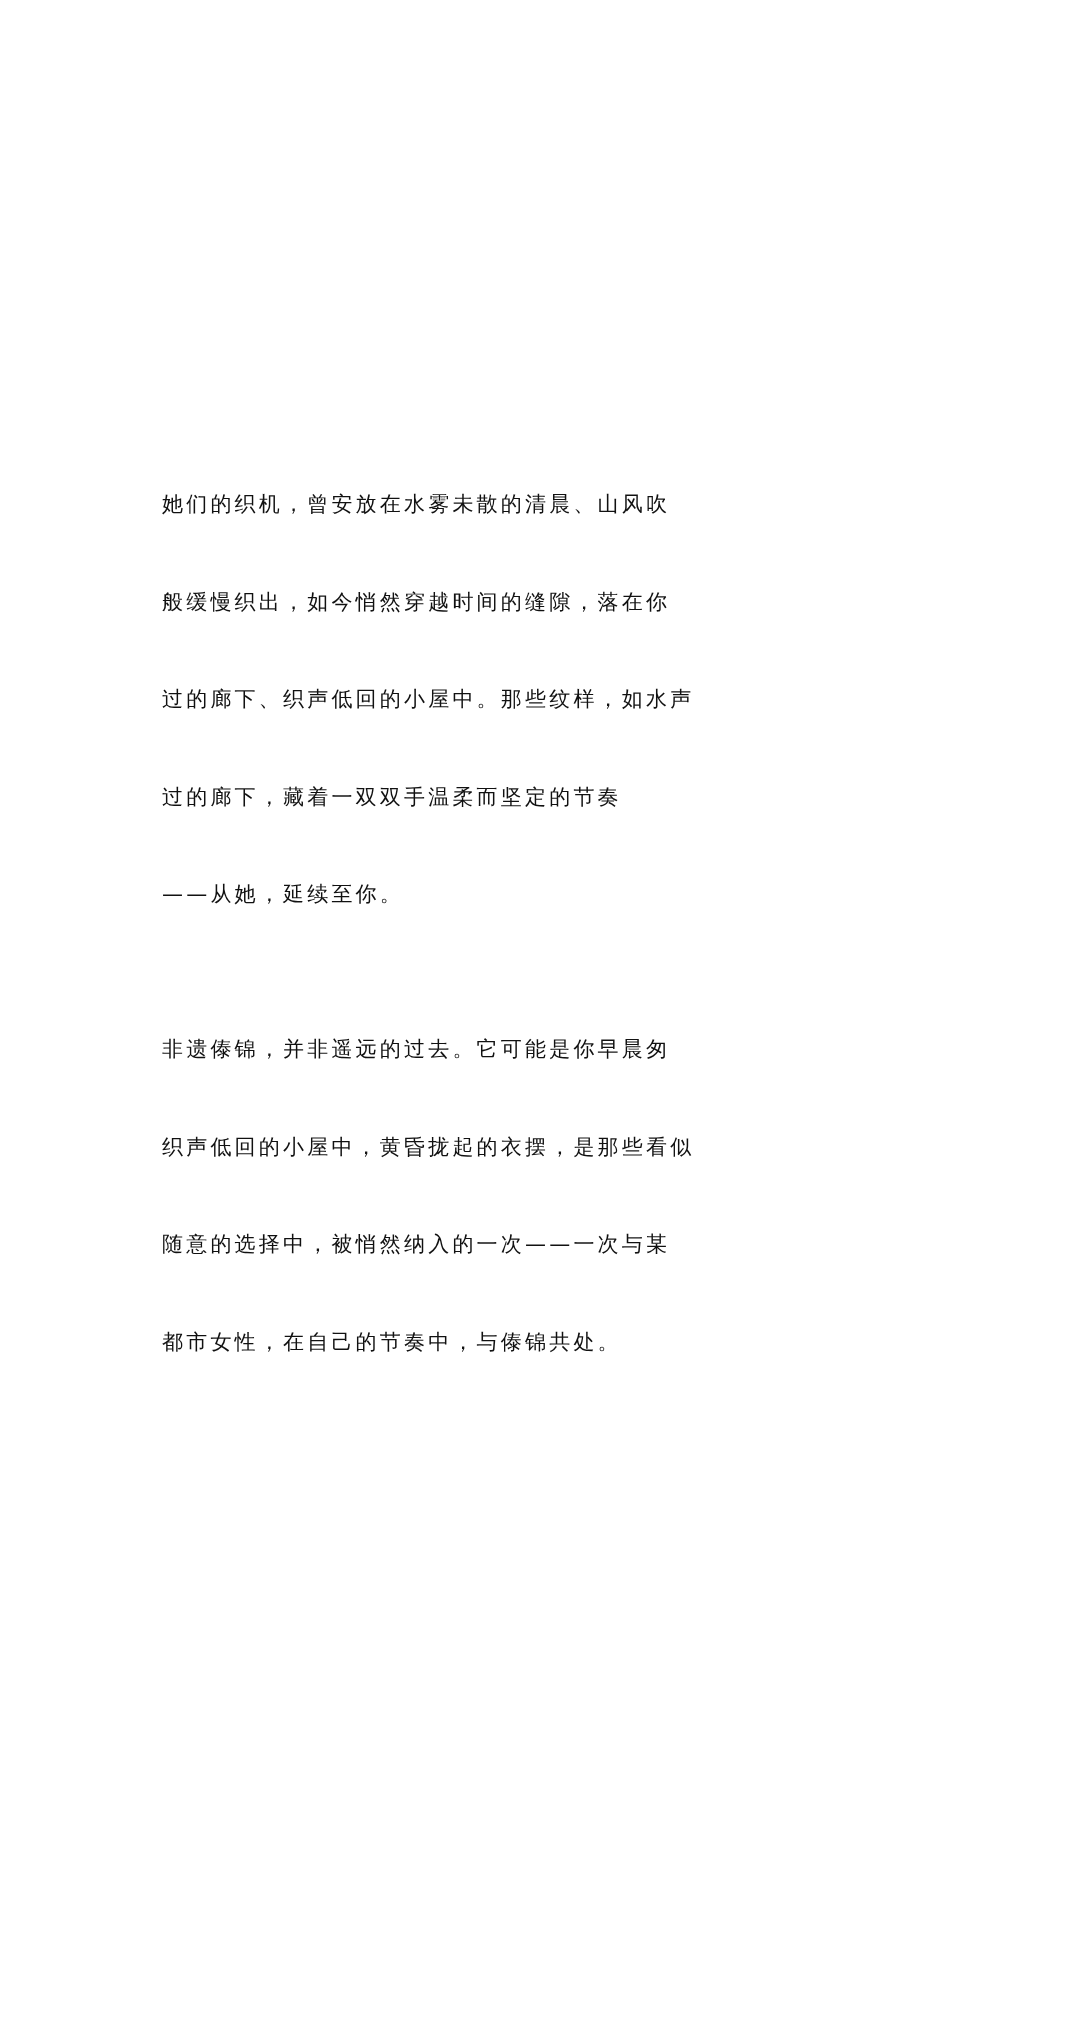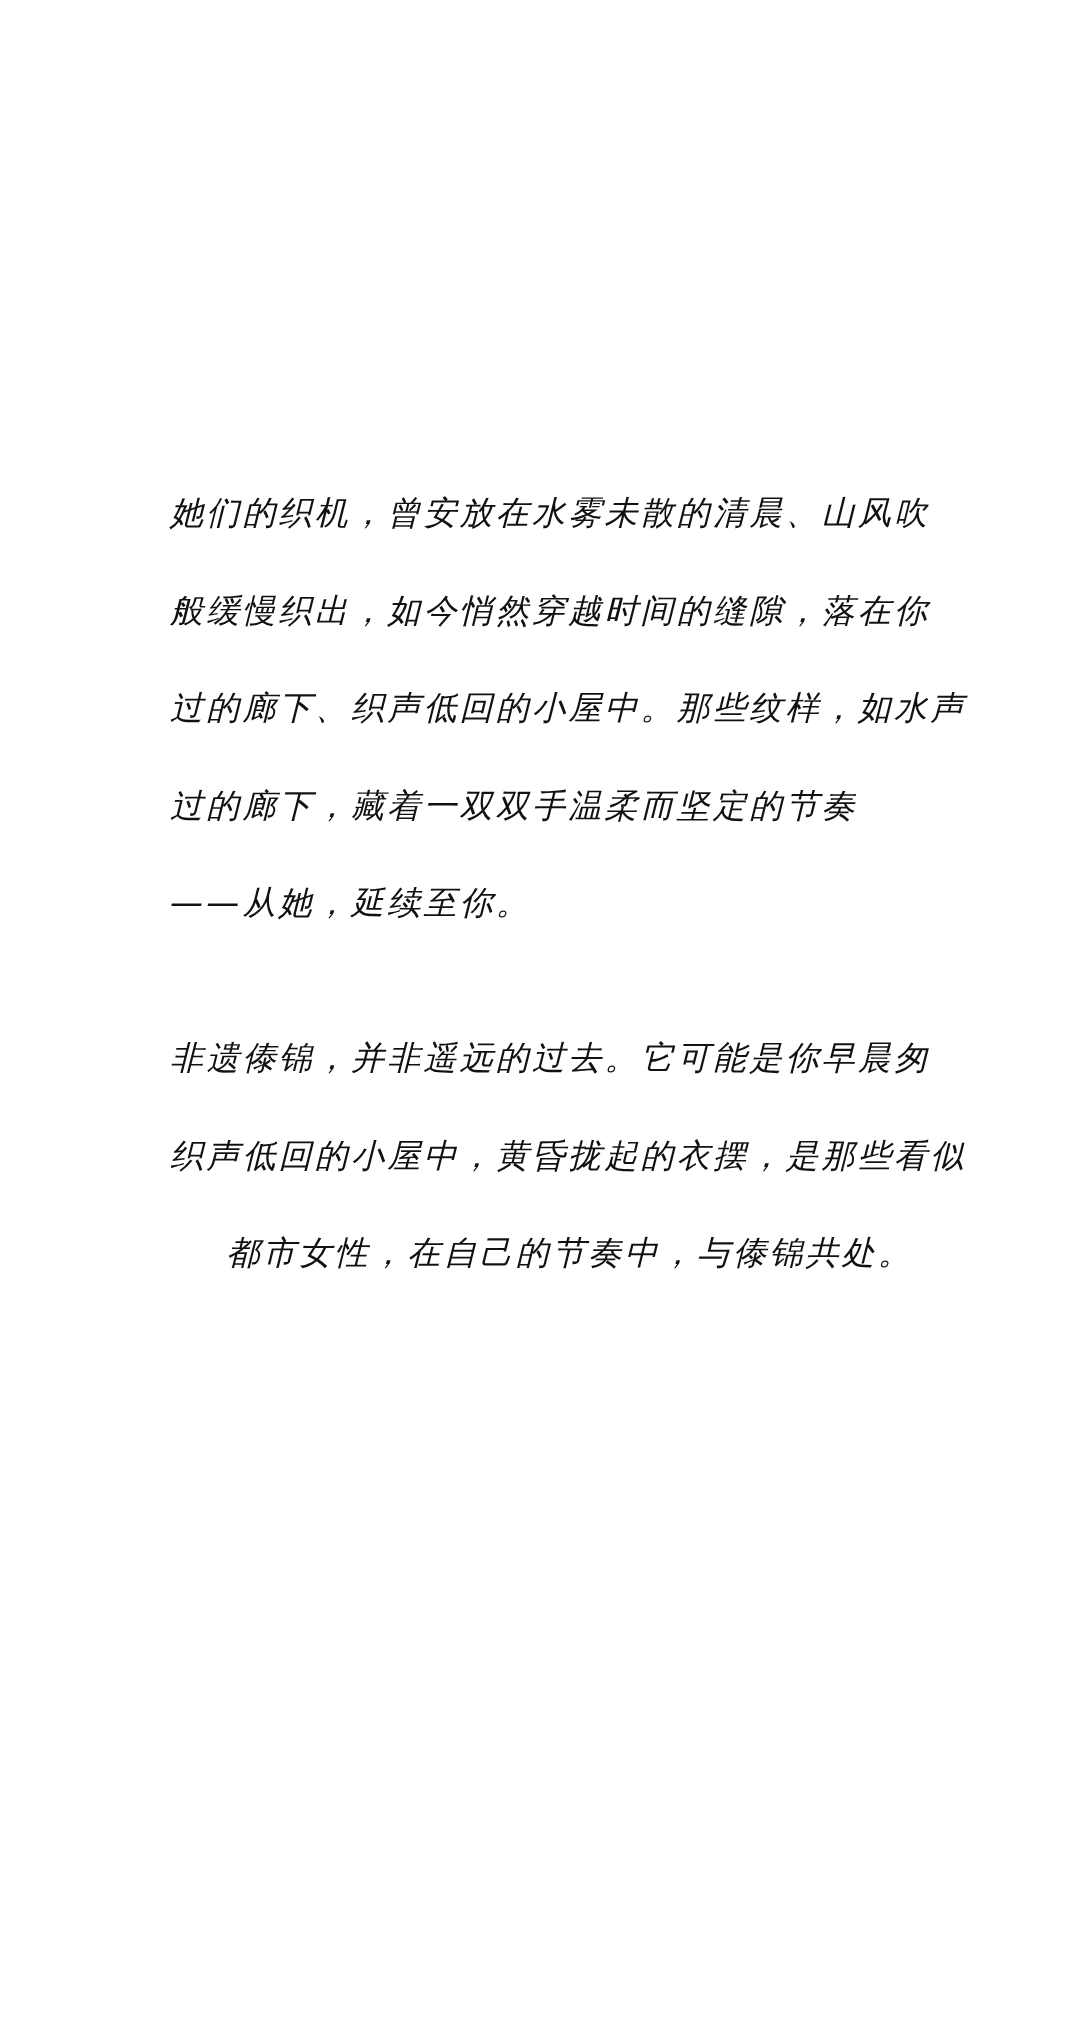--- a/index.html
+++ b/index.html
@@ -15,45 +15,44 @@
       font-family: "DejaVu Sans", "Liberation Sans", sans-serif;
       color: #111111;
     }
     .article {
       position: absolute;
       left: 162px;
       top: 456px;
       width: 760px;
     }
     .paragraph {
-      margin: 8px;
-      font-size: 33px;
+      margin: 0;
+      font-size: 21px;
       line-height: 97.6px;
       letter-spacing: 3.2px;
       word-break: break-all;
-      font-style: italic;
     }
     .paragraph + .paragraph {
       margin-top: 57px;
-      text-align: right;
     }
     .line {
       display: block;
       white-space: nowrap;
     }
   </style>
 </head>
 <body>
 
 <main class="article">
   <p class="paragraph">
     <span class="line">她们的织机，曾安放在水雾未散的清晨、山风吹</span>
     <span class="line">般缓慢织出，如今悄然穿越时间的缝隙，落在你</span>
     <span class="line">过的廊下、织声低回的小屋中。那些纹样，如水声</span>
     <span class="line">过的廊下，藏着一双双手温柔而坚定的节奏</span>
     <span class="line">——从她，延续至你。</span>
   </p>
   <p class="paragraph">
     <span class="line">非遗傣锦，并非遥远的过去。它可能是你早晨匆</span>
     <span class="line">织声低回的小屋中，黄昏拢起的衣摆，是那些看似</span>
+    <span class="line">随意的选择中，被悄然纳入的一次——一次与某</span>
     <span class="line">都市女性，在自己的节奏中，与傣锦共处。</span>
   </p>
 </main>
 
 </body></html>

